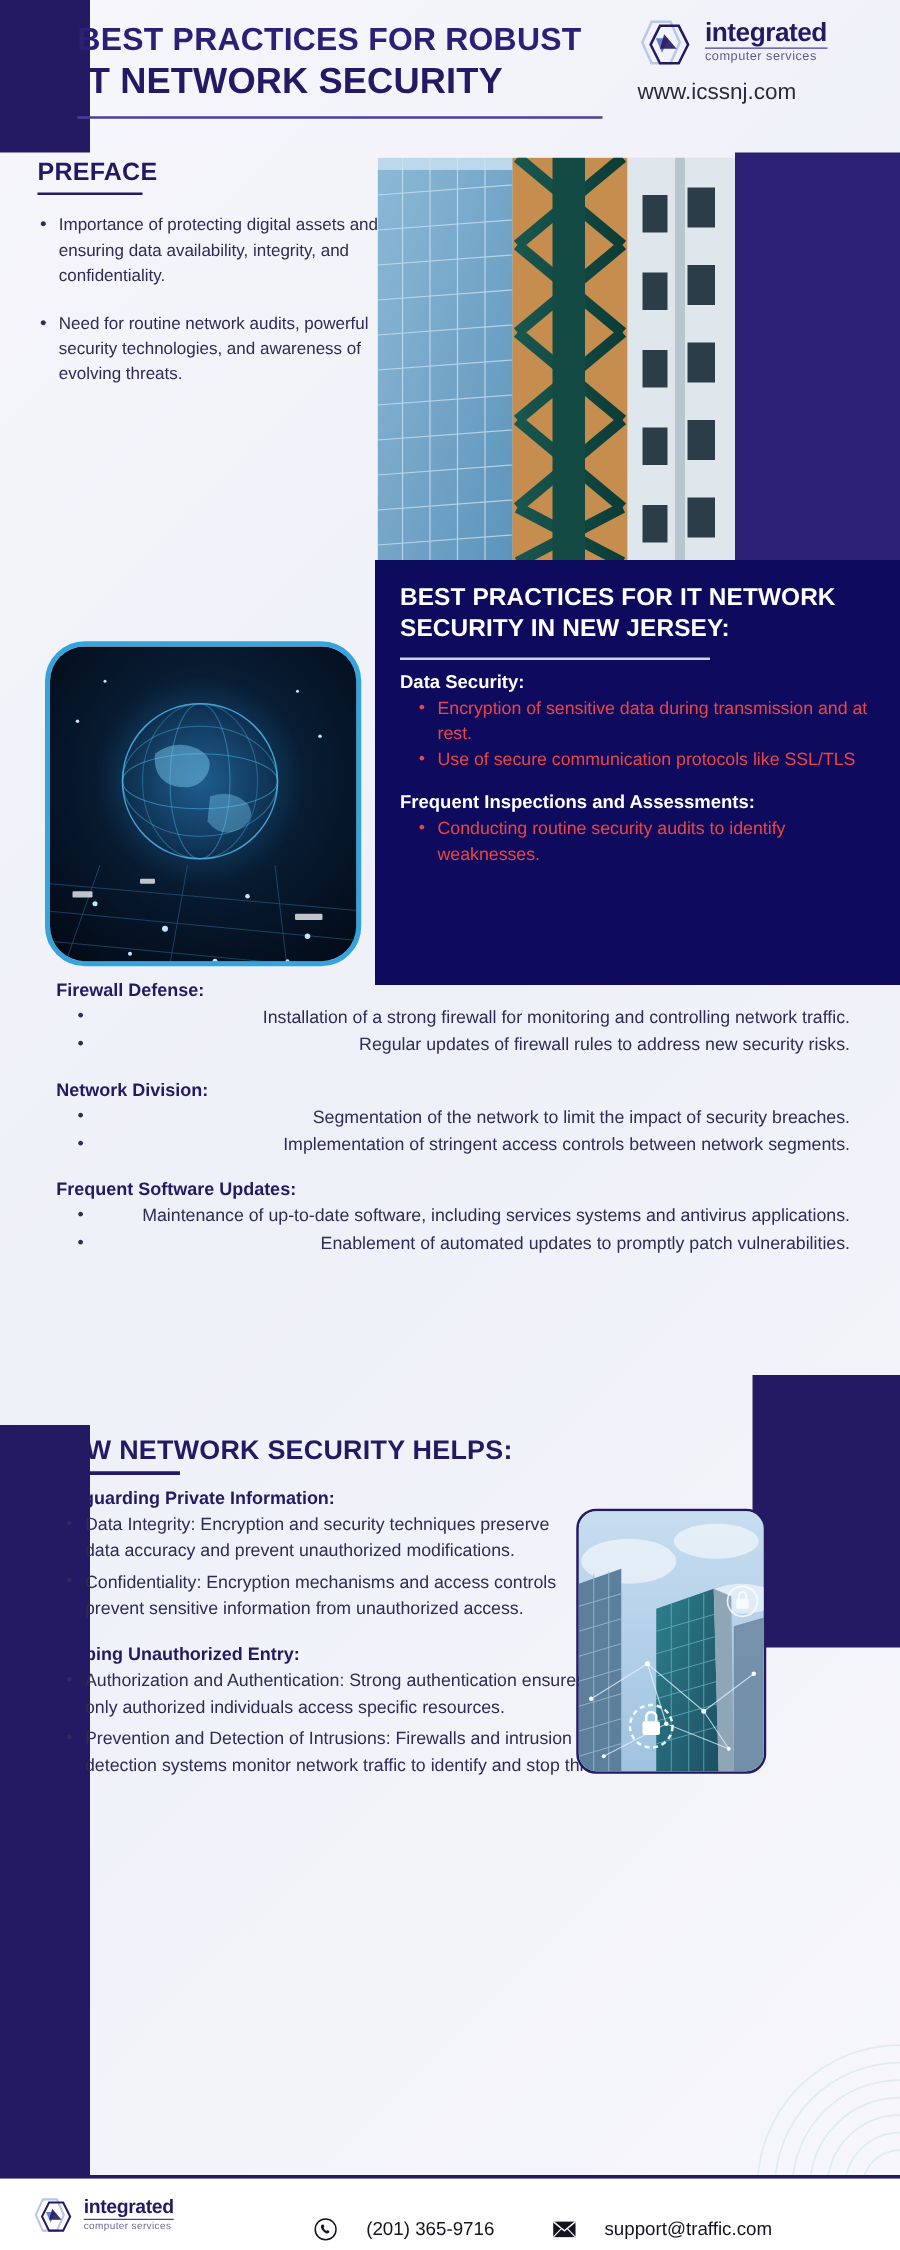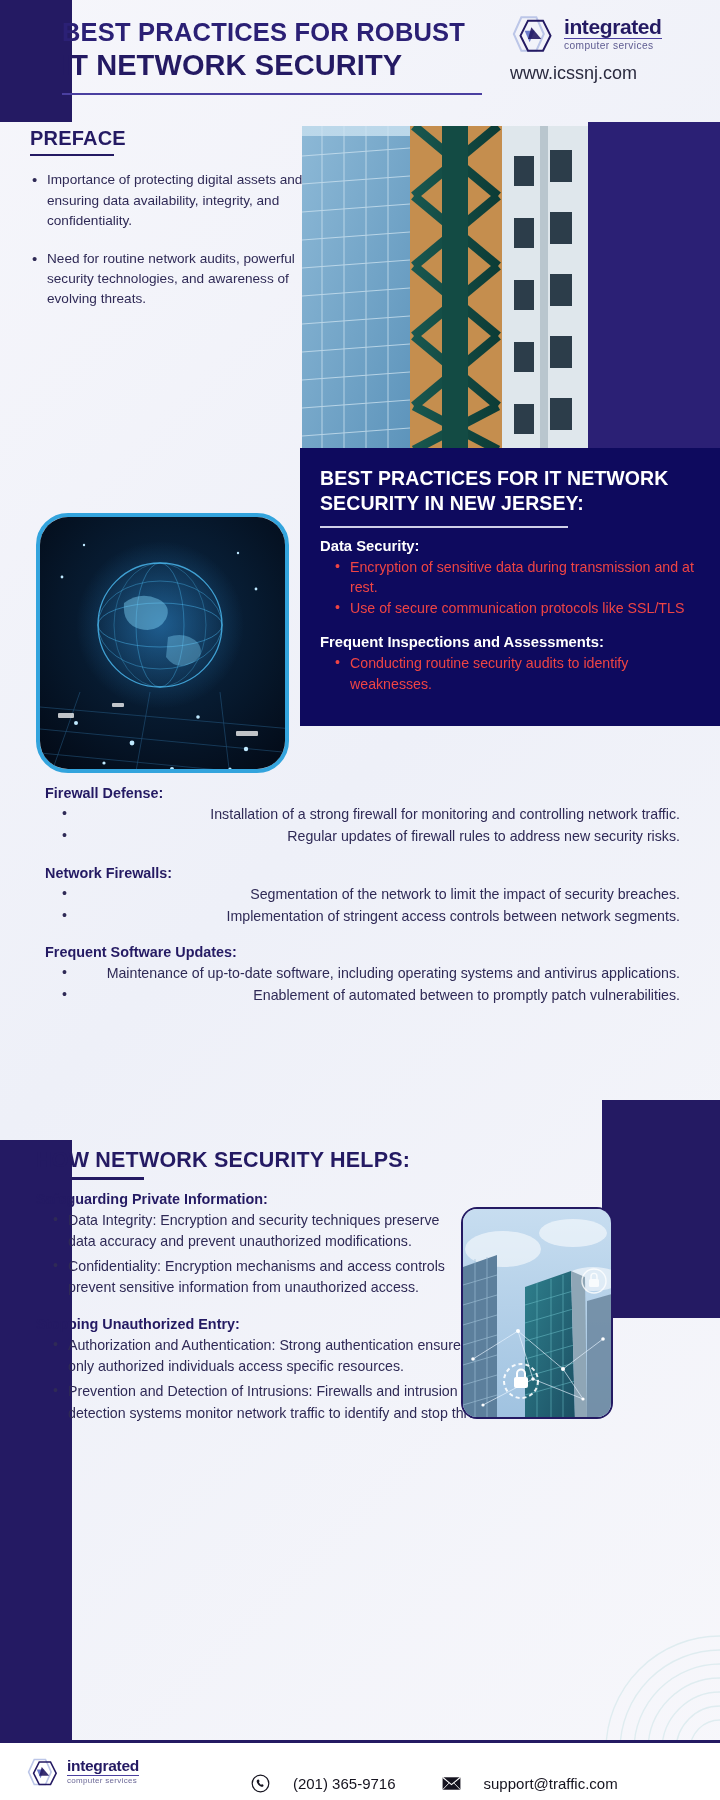--- a/index.html
+++ b/index.html
@@ -43,21 +43,21 @@
   ul.plain { list-style:none; }
   ul.plain li { position:relative; padding-left:17px; margin-bottom:17px; font-size:13.6px; line-height:1.5; color:#2f2a56; }
   ul.plain li:before { content:"•"; position:absolute; left:2px; top:-1px; font-size:15px; color:#2f2a56; }
 
   
   .photo-building { position:absolute; left:302px; top:126px; width:286px; height:324px; overflow:hidden; }
   
   .photo-globe { position:absolute; left:36px; top:513px; width:253px; height:260px; border-radius:32px; border:4px solid #33a4dd; overflow:hidden; }
 
   
-  .nj-panel { position:absolute; left:300px; top:448px; width:420px; height:278px; background:#0e0a5e; padding:18px 20px 14px 20px; color:#ffffff; }
+  .nj-panel { position:absolute; left:300px; top:448px; width:420px; height:340px; background:#0e0a5e; padding:18px 20px 14px 20px; color:#ffffff; }
   .nj-title { font-size:19.5px; font-weight:800; line-height:1.3; letter-spacing:.1px; }
   .nj-rule { width:248px; height:2px; background:#cfd0e8; margin-top:9px; margin-bottom:10px; }
   .nj-head { font-size:14.8px; font-weight:700; margin-bottom:3px; }
   .nj-list { list-style:none; margin-left:14px; }
   .nj-list li { position:relative; padding-left:16px; font-size:14.2px; line-height:1.45; color:#ef4444; }
   .nj-list li:before { content:"•"; position:absolute; left:1px; top:-1px; }
   .nj-gap { height:16px; }
 
   
   .practices { position:absolute; left:40px; top:785px; width:640px; }
@@ -287,31 +287,31 @@
 
   <div class="practices">
     <div class="pb" style="margin-left:5px;">
       <h4>Firewall Defense:</h4>
       <ul>
         <li>Installation of a strong firewall for monitoring and controlling network traffic.</li>
         <li>Regular updates of firewall rules to address new security risks.</li>
       </ul>
     </div>
     <div class="pb" style="margin-left:5px;">
-      <h4>Network Firewalls:</h4>
+      <h4>Network Division:</h4>
       <ul>
         <li>Segmentation of the network to limit the impact of security breaches.</li>
         <li>Implementation of stringent access controls between network segments.</li>
       </ul>
     </div>
     <div class="pb" style="margin-left:5px;">
       <h4>Frequent Software Updates:</h4>
       <ul>
-        <li>Maintenance of up-to-date software, including operating systems and antivirus applications.</li>
-        <li>Enablement of automated between to promptly patch vulnerabilities.</li>
+        <li>Maintenance of up-to-date software, including services systems and antivirus applications.</li>
+        <li>Enablement of automated updates to promptly patch vulnerabilities.</li>
       </ul>
     </div>
   </div>
 
   <div class="howsec">
     <div class="how-title">HOW NETWORK SECURITY HELPS:</div>
     <div class="how-underline"></div>
 
     <div class="how-block">
       <h4>Safeguarding Private Information:</h4>

